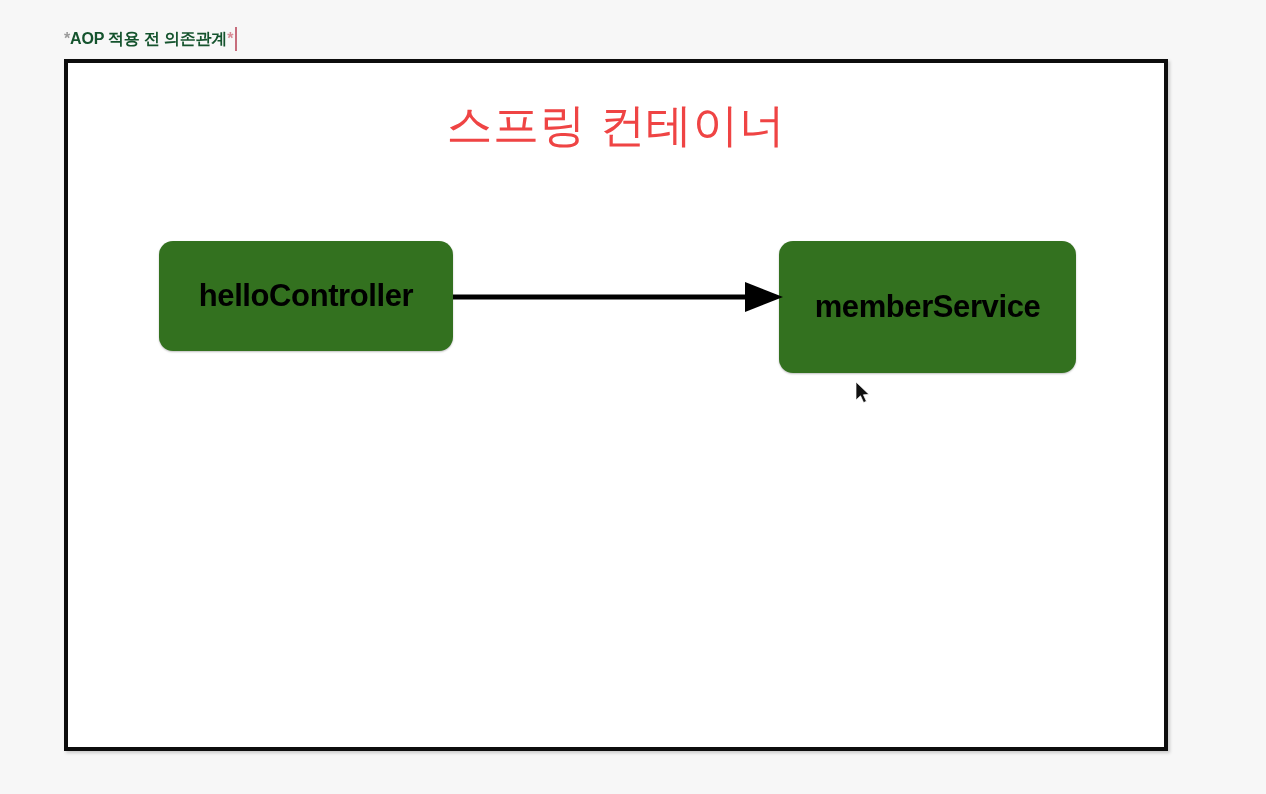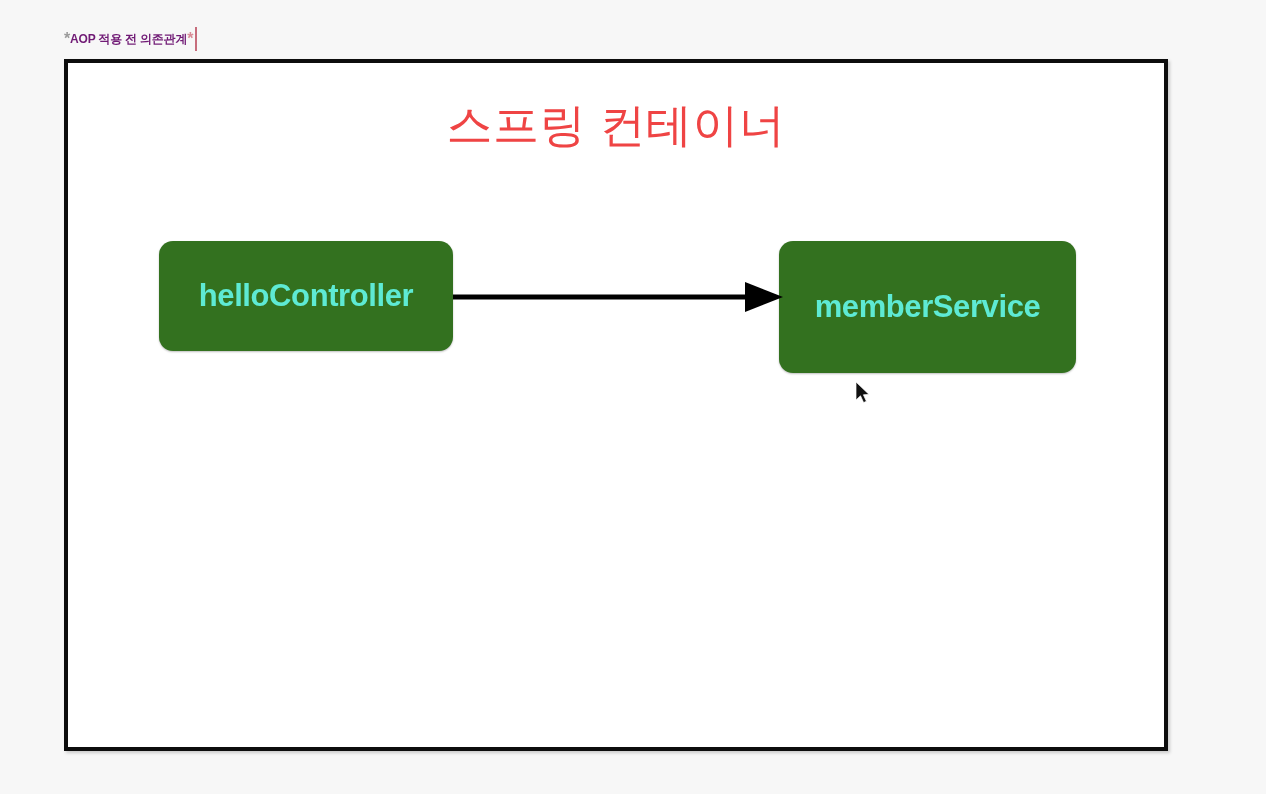--- a/index.html
+++ b/index.html
@@ -33,23 +33,23 @@
     color: #9b9b9b;
     font-weight: 700;
     font-size: 16px;
   }
   .caption .ast-accent {
     color: #d98b96;
     font-weight: 700;
     font-size: 16px;
   }
   .caption .cap-text {
-    color: #701a75;
+    color: #14532d;
     font-weight: 700;
-    font-size: 12px;
+    font-size: 16px;
   }
   .caret {
     display: inline-block;
     width: 2px;
     height: 24px;
     background: #c76d7c;
     margin-left: 2px;
     vertical-align: middle;
   }
 
@@ -79,21 +79,21 @@
   }
 
   
   .bean {
     position: absolute;
     background: #33711f;
     border-radius: 14px;
     display: flex;
     align-items: center;
     justify-content: center;
-    color: #5eead4;
+    color: #000000;
     font-weight: 700;
     font-size: 31px;
     letter-spacing: -0.4px;
     box-shadow: 0 1px 2px rgba(0,0,0,0.25);
   }
   .bean-hello {
     left: 91px;
     top: 178px;
     width: 294px;
     height: 110px;

